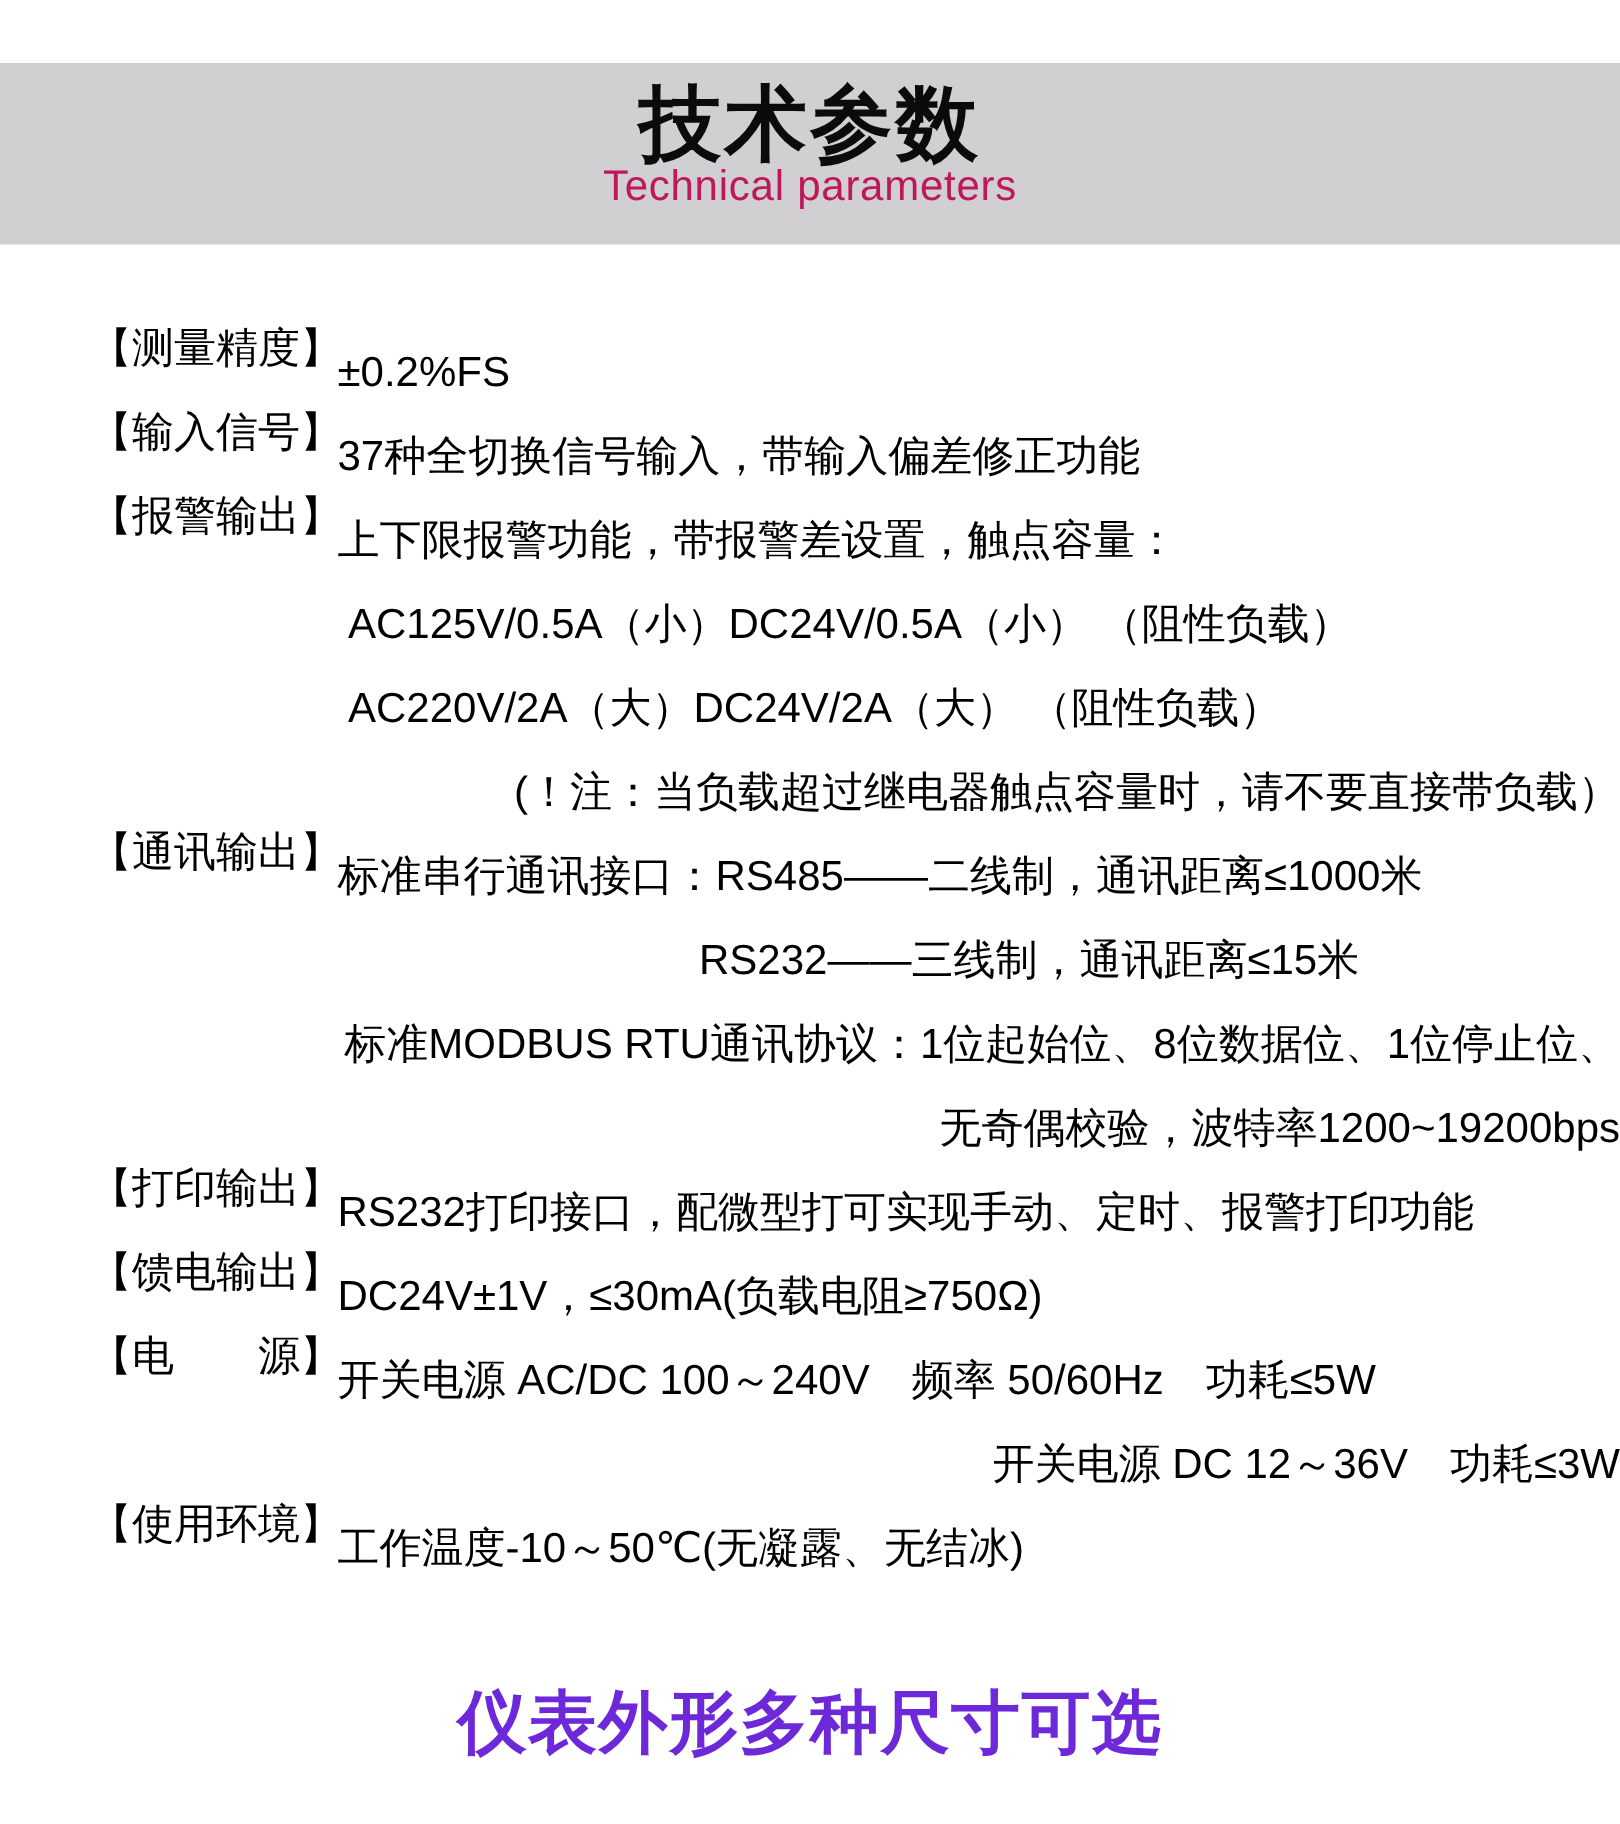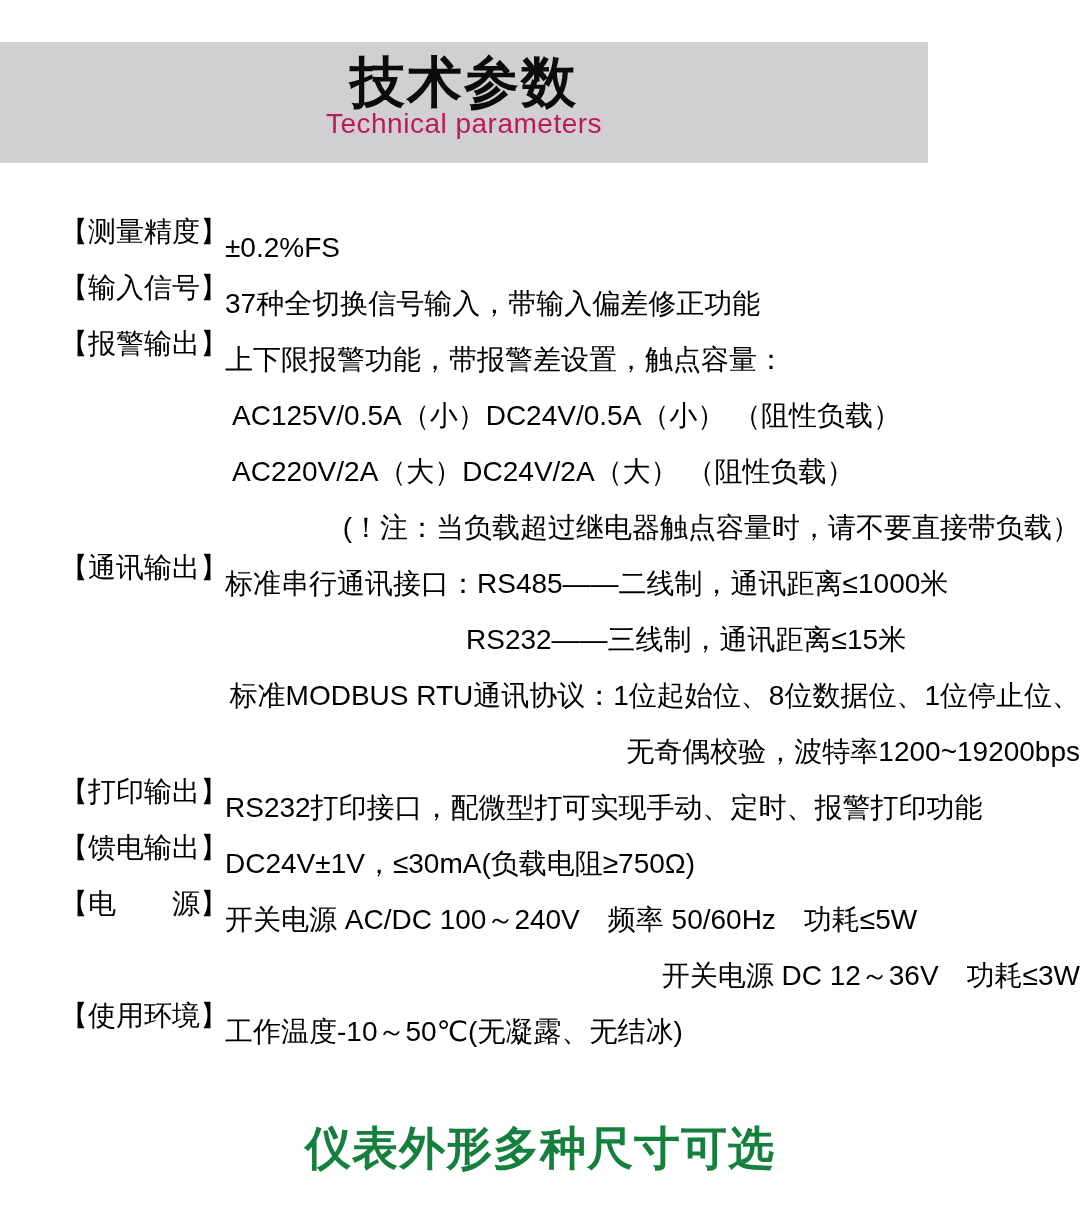--- a/index.html
+++ b/index.html
@@ -13,21 +13,21 @@
     position: relative;
     overflow: hidden;
     font-family: "Liberation Sans", "DejaVu Sans", sans-serif;
     color: #000;
   }
   
   .band {
     position: absolute;
     top: 42px;
     left: 0;
-    width: 928px;
+    width: 1080px;
     height: 121px;
     background: #d1cfd1;
     text-align: center;
   }
   .band .title {
     margin-top: 11px;
     font-size: 55px;
     line-height: 58px;
     font-weight: 900;
     color: #0b0b0b;
@@ -70,21 +70,21 @@
   .row.c-rs   { padding-left: 466px; }
   
   .footer-heading {
     position: absolute;
     top: 1118px;
     left: 0;
     width: 1080px;
     text-align: center;
     font-size: 46px;
     font-weight: bold;
-    color: #15803d;
+    color: #6d28d9;
     letter-spacing: 1px;
   }
 </style>
 </head>
 <body>
 
 <div class="band">
   <div class="title">技术参数</div>
   <div class="subtitle">Technical parameters</div>
 </div>

